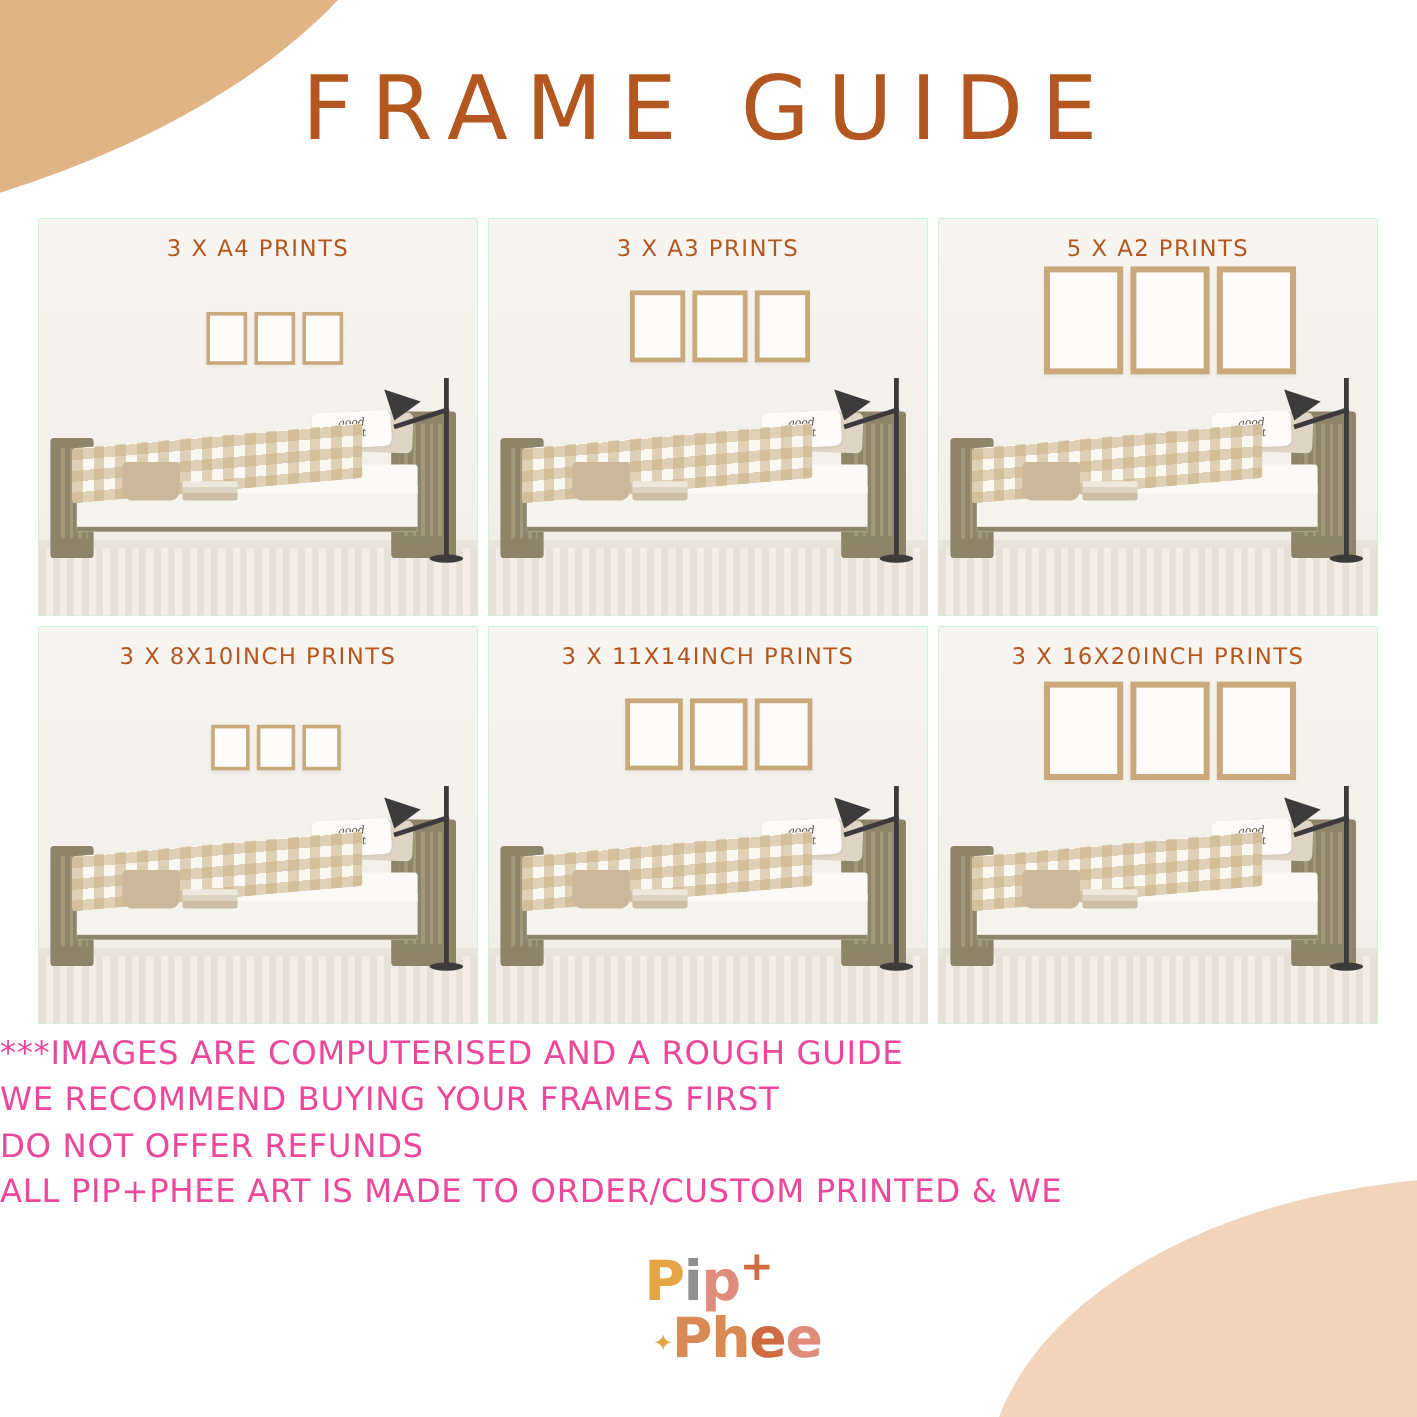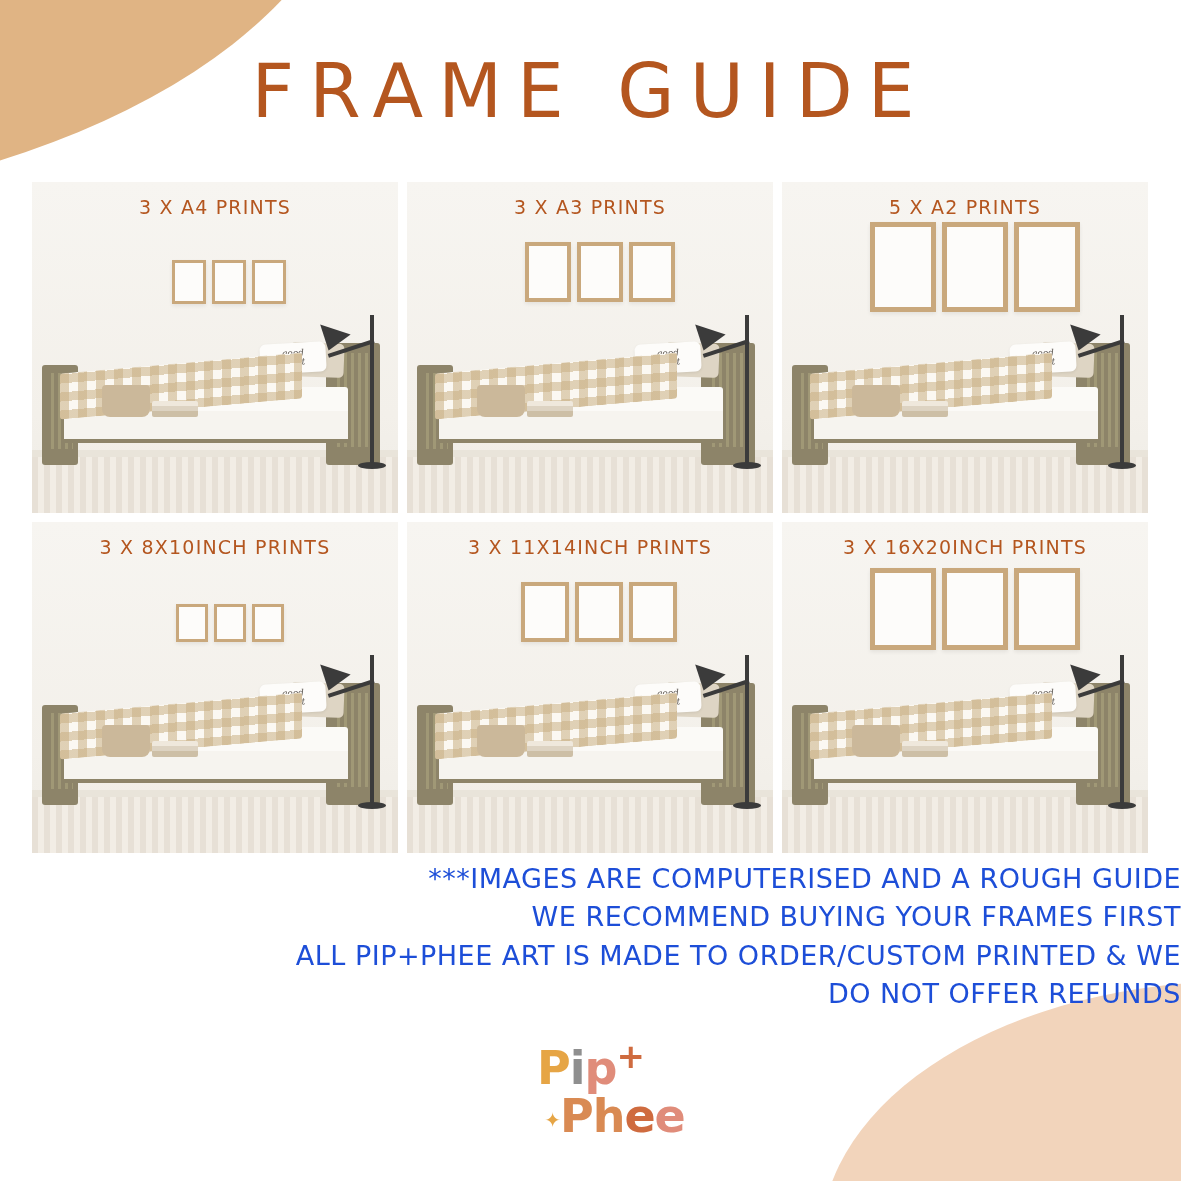--- a/index.html
+++ b/index.html
@@ -291,22 +291,22 @@
     background: #3b3b3b;
     z-index: 6;
   }
 
   
   .footer {
     position: absolute;
     top: 860px;
     left: 0;
     width: 100%;
-    text-align: right;
-    color: #1d4ed8;
+    text-align: left;
+    color: #ec4899;
     font-family: "DejaVu Sans", sans-serif;
     line-height: 1.42;
     z-index: 5;
   }
   .footer div {
     font-size: 27px;
     letter-spacing: 0.5px;
   }
 
   
@@ -544,22 +544,22 @@
     <div class="lamp-arm"></div>
     <div class="lamp-head"></div>
     <div class="lamp-base"></div>
   </div>
 
 </div>
 
 <div class="footer">
   <div>***IMAGES ARE COMPUTERISED AND A ROUGH GUIDE</div>
   <div>WE RECOMMEND BUYING YOUR FRAMES FIRST</div>
+  <div>DO NOT OFFER REFUNDS</div>
   <div>ALL PIP+PHEE ART IS MADE TO ORDER/CUSTOM PRINTED &amp; WE</div>
-  <div>DO NOT OFFER REFUNDS</div>
 </div>
 
 <div class="logo">
   <div class="logo-line1">
     <span class="lg-p1">P</span><span class="lg-i">i</span><span class="lg-p2">p</span><span class="lg-plus">+</span>
   </div>
   <div class="logo-line2">
     <span class="sparkle">✦</span><span class="lg-ph">Ph</span><span class="lg-e1">e</span><span class="lg-e2">e</span>
   </div>
 </div>

